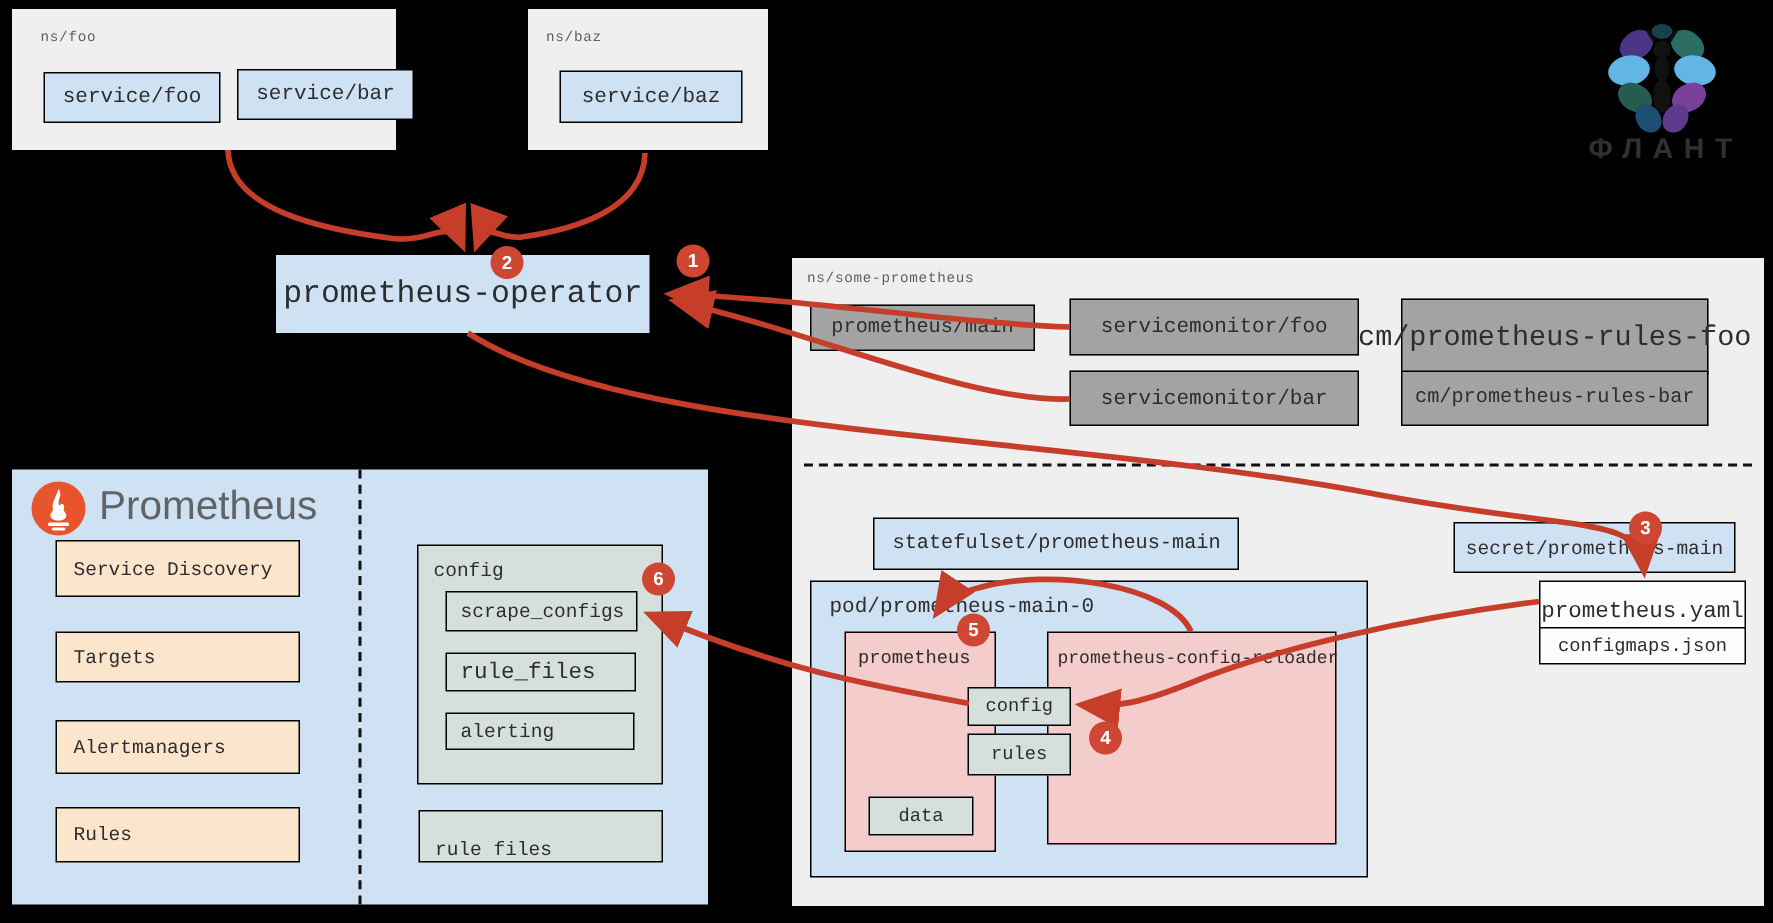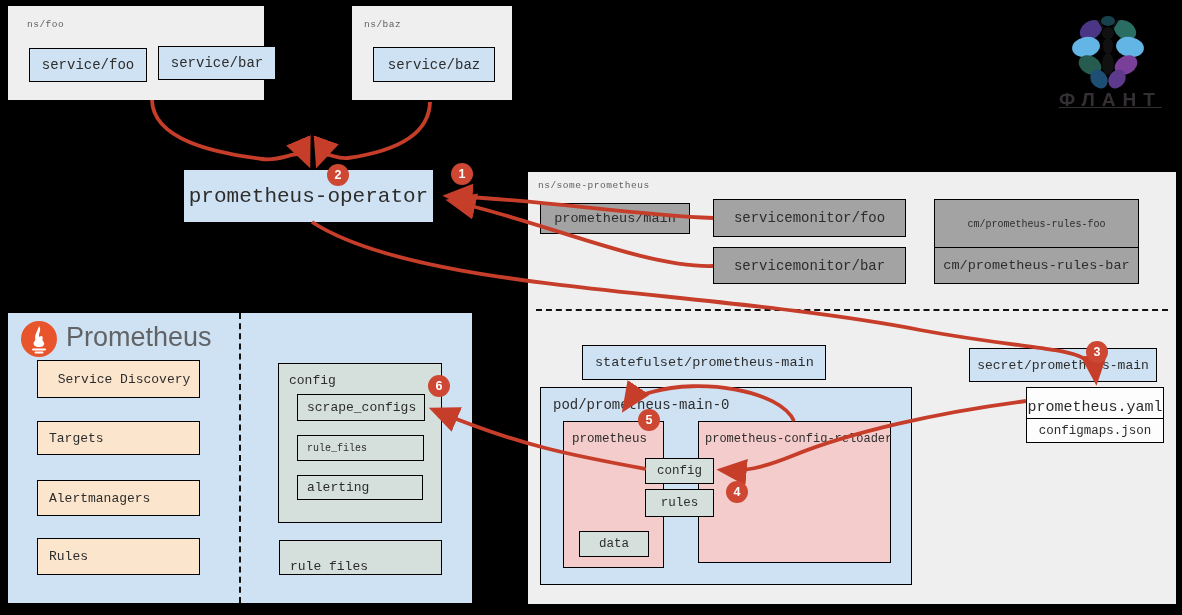--- a/index.html
+++ b/index.html
@@ -20,21 +20,21 @@
   .noborder{border:none;}
   .toplabel{align-items:flex-start;justify-content:flex-start;}
   .dash-h{position:absolute;border-top:2px dashed #111;}
   .dash-v{position:absolute;border-left:2px dashed #111;}
   .step{position:absolute;width:22px;height:22px;border-radius:50%;background:#ce4733;color:#fff;
         font-family:"Liberation Sans",sans-serif;font-weight:bold;font-size:12.5px;
         display:flex;align-items:center;justify-content:center;z-index:7;}
   svg.overlay{position:absolute;left:0;top:0;z-index:6;pointer-events:none;}
   .panel-title{position:absolute;font-family:"Liberation Sans",sans-serif;font-size:27px;color:#626366;}
   .flant-text{position:absolute;font-family:"Liberation Sans",sans-serif;font-weight:bold;
-              color:#332f33;font-size:19px;letter-spacing:7px;text-decoration:underline;}
+              color:#332f33;font-size:19px;letter-spacing:7px;}
   .z2{z-index:2}.z3{z-index:3}
 </style>
 </head>
 <body>
 
 <div class="stage">
 
   <div class="fillbox ns" style="left:8px;top:6px;width:256px;height:94px;">
     <span class="nslabel" style="left:19px;top:13px;">ns/foo</span>
   </div>
@@ -81,21 +81,21 @@
     <span class="nslabel" style="left:10px;top:8px;">ns/some-prometheus</span>
   </div>
   <div class="dash-h" style="left:536px;top:309px;width:632px;"></div>
 
   <div class="box purple" style="left:540px;top:203px;width:150px;height:31px;font-size:13.5px;">
     <span>prometheus/main</span>
   </div>
   <div class="box purple" style="left:713px;top:199px;width:193px;height:38px;">
     <span>servicemonitor/foo</span>
   </div>
-  <div class="box purple" style="left:934px;top:199px;width:205px;height:51px;font-size:10px;">
+  <div class="box purple" style="left:934px;top:199px;width:205px;height:51px;font-size:19px;">
     <span>cm/prometheus-rules-foo</span>
   </div>
   <div class="box purple" style="left:713px;top:247px;width:193px;height:37px;">
     <span>servicemonitor/bar</span>
   </div>
   <div class="box purple" style="left:934px;top:247px;width:205px;height:37px;font-size:13.5px;">
     <span>cm/prometheus-rules-bar</span>
   </div>
 
   <div class="box blue leftal" style="left:539px;top:345px;width:244px;height:35px;font-size:13.5px;padding-left:12px;margin-left:43px;">
@@ -135,40 +135,40 @@
     <svg width="38" height="38" viewBox="0 0 38 38">
       <circle cx="19" cy="19" r="18" fill="#e8542c"></circle>
       <path d="M19 6c3.4 4.6-1.6 7.4 0.6 11.2 1-1.8 3.8-1.6 3 1.6-0.6 2.4 1.4 2.6 1.6 4.6 0.2 2.2-2 3.6-5.2 3.6s-5.6-1.4-5.4-3.8c0.2-1.8 2.2-2.2 1.6-4.6-0.8-3.4 2.6-8.2 3.8-12.6z" fill="#fff"></path>
       <rect x="12" y="28.4" width="14" height="2.2" rx="1" fill="#fff"></rect>
       <rect x="14.5" y="31.6" width="9" height="2" rx="1" fill="#fff"></rect>
     </svg>
   </div>
   <span class="panel-title" style="left:66px;top:322px;">Prometheus</span>
   <div class="dash-v" style="left:239px;top:313px;height:290px;"></div>
 
-  <div class="box peach leftal" style="left:37px;top:360px;width:163px;height:38px;font-size:13px;padding-left:11px;justify-content:center;">
+  <div class="box peach leftal" style="left:37px;top:360px;width:163px;height:38px;font-size:13px;padding-left:11px;">
     <span>Service Discovery</span>
   </div>
   <div class="box peach leftal" style="left:37px;top:421px;width:163px;height:34px;font-size:13px;padding-left:11px;">
     <span>Targets</span>
   </div>
   <div class="box peach leftal" style="left:37px;top:480px;width:163px;height:36px;font-size:13px;padding-left:11px;">
     <span>Alertmanagers</span>
   </div>
   <div class="box peach leftal" style="left:37px;top:538px;width:163px;height:37px;font-size:13px;padding-left:11px;">
     <span>Rules</span>
   </div>
 
   <div class="box green toplabel" style="left:278px;top:363px;width:164px;height:160px;padding:9px 0 0 10px;font-size:13px;">
     <span>config</span>
   </div>
   <div class="box green leftal z2" style="left:297px;top:394px;width:128px;height:27px;font-size:13px;padding-left:9px;">
     <span>scrape_configs</span>
   </div>
-  <div class="box green leftal z2" style="left:297px;top:435px;width:127px;height:26px;font-size:10px;padding-left:9px;">
+  <div class="box green leftal z2" style="left:297px;top:435px;width:127px;height:26px;font-size:15px;padding-left:9px;">
     <span>rule_files</span>
   </div>
   <div class="box green leftal z2" style="left:297px;top:475px;width:126px;height:25px;font-size:13px;padding-left:9px;">
     <span>alerting</span>
   </div>
   <div class="box green leftal" style="left:279px;top:540px;width:163px;height:35px;font-size:13px;padding-left:10px;align-items:flex-end;">
     <span>rule files</span>
   </div>
 
   <svg class="overlay" width="1182" height="615" viewBox="0 0 1182 615">

